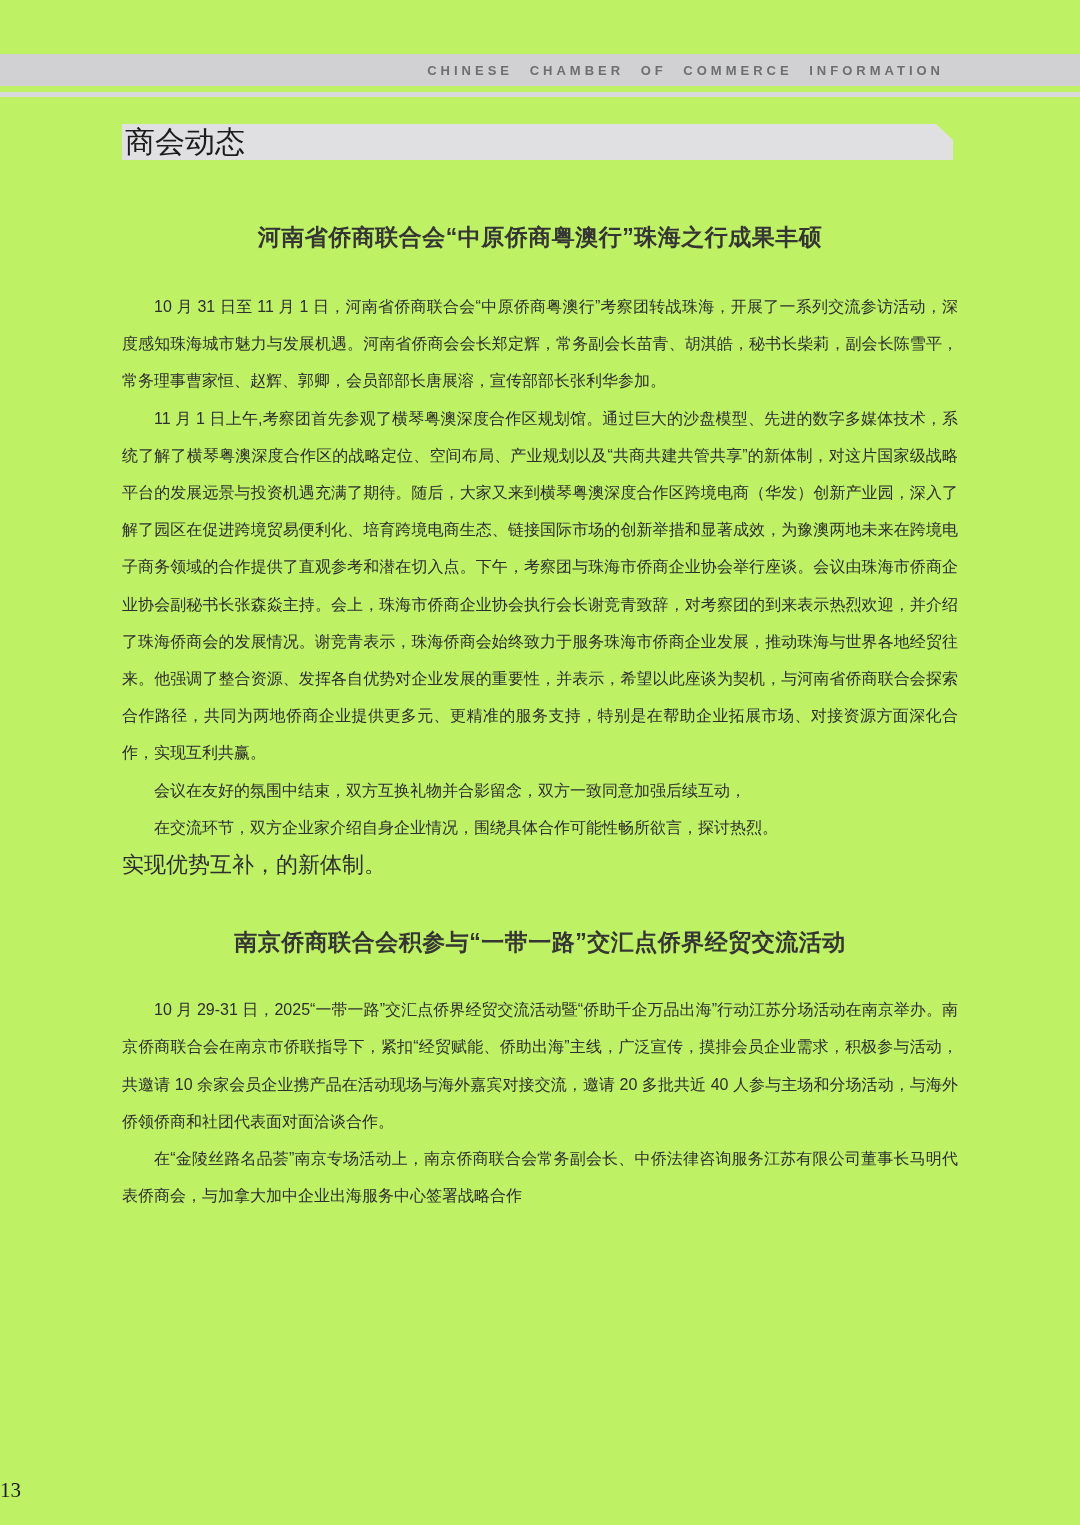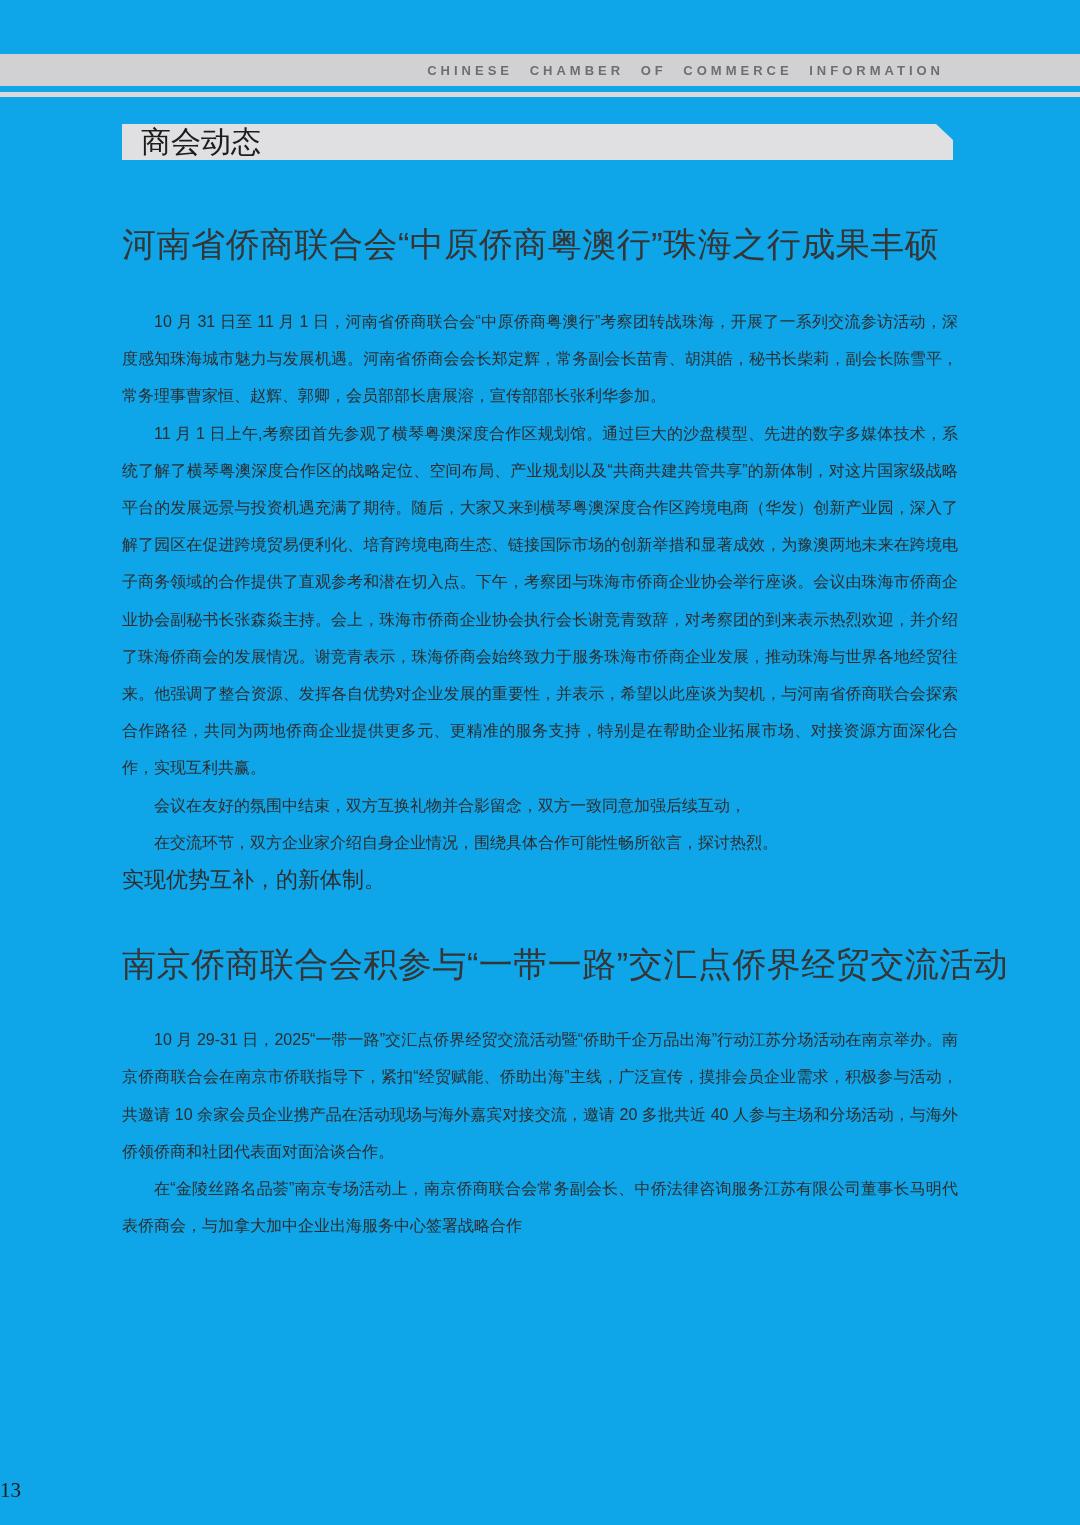--- a/index.html
+++ b/index.html
@@ -2,21 +2,21 @@
 <html lang="zh"><head>
 <meta charset="utf-8">
 <style>
   * { margin: 0; padding: 0; box-sizing: border-box; }
   html, body { background: #ffffff; }
   .page {
     position: relative;
     width: 1080px;
     height: 1525px;
     margin: 0 auto;
-    background: #0ea5e9;
+    background: #bef264;
     font-family: "Liberation Sans", "DejaVu Sans", sans-serif;
     overflow: hidden;
   }
   
   .banner-bar {
     margin-top: 54px;
     height: 32px;
     width: 100%;
     background: #d1d1d3;
     display: flex;
@@ -44,33 +44,33 @@
     height: 36px;
     background: #e0e0e2;
     clip-path: polygon(0 0, calc(100% - 17px) 0, 100% 16px, 100% 100%, 0 100%);
     display: flex;
     align-items: center;
   }
   .section-label {
     font-family: Liberation Serif, serif;
     font-size: 30px;
     color: #1c1c1c;
-    padding-left: 19px;
+    padding-left: 3px;
     line-height: 36px;
     white-space: nowrap;
   }
   
   .content {
     padding: 0 122px;
     color: #2e2e2e;
   }
   .article-title {
-    text-align: left;
-    font-size: 34px;
-    font-weight: normal;
+    text-align: center;
+    font-size: 23px;
+    font-weight: bold;
     color: #353535;
     letter-spacing: 0.5px;
     white-space: nowrap;
   }
   .article-title.first { margin-top: 62px; margin-bottom: 35px; }
   .article-title.second { margin-top: 44px; margin-bottom: 33px; }
   .body-para {
     font-size: 16px;
     line-height: 37.2px;
     text-align: justify;

